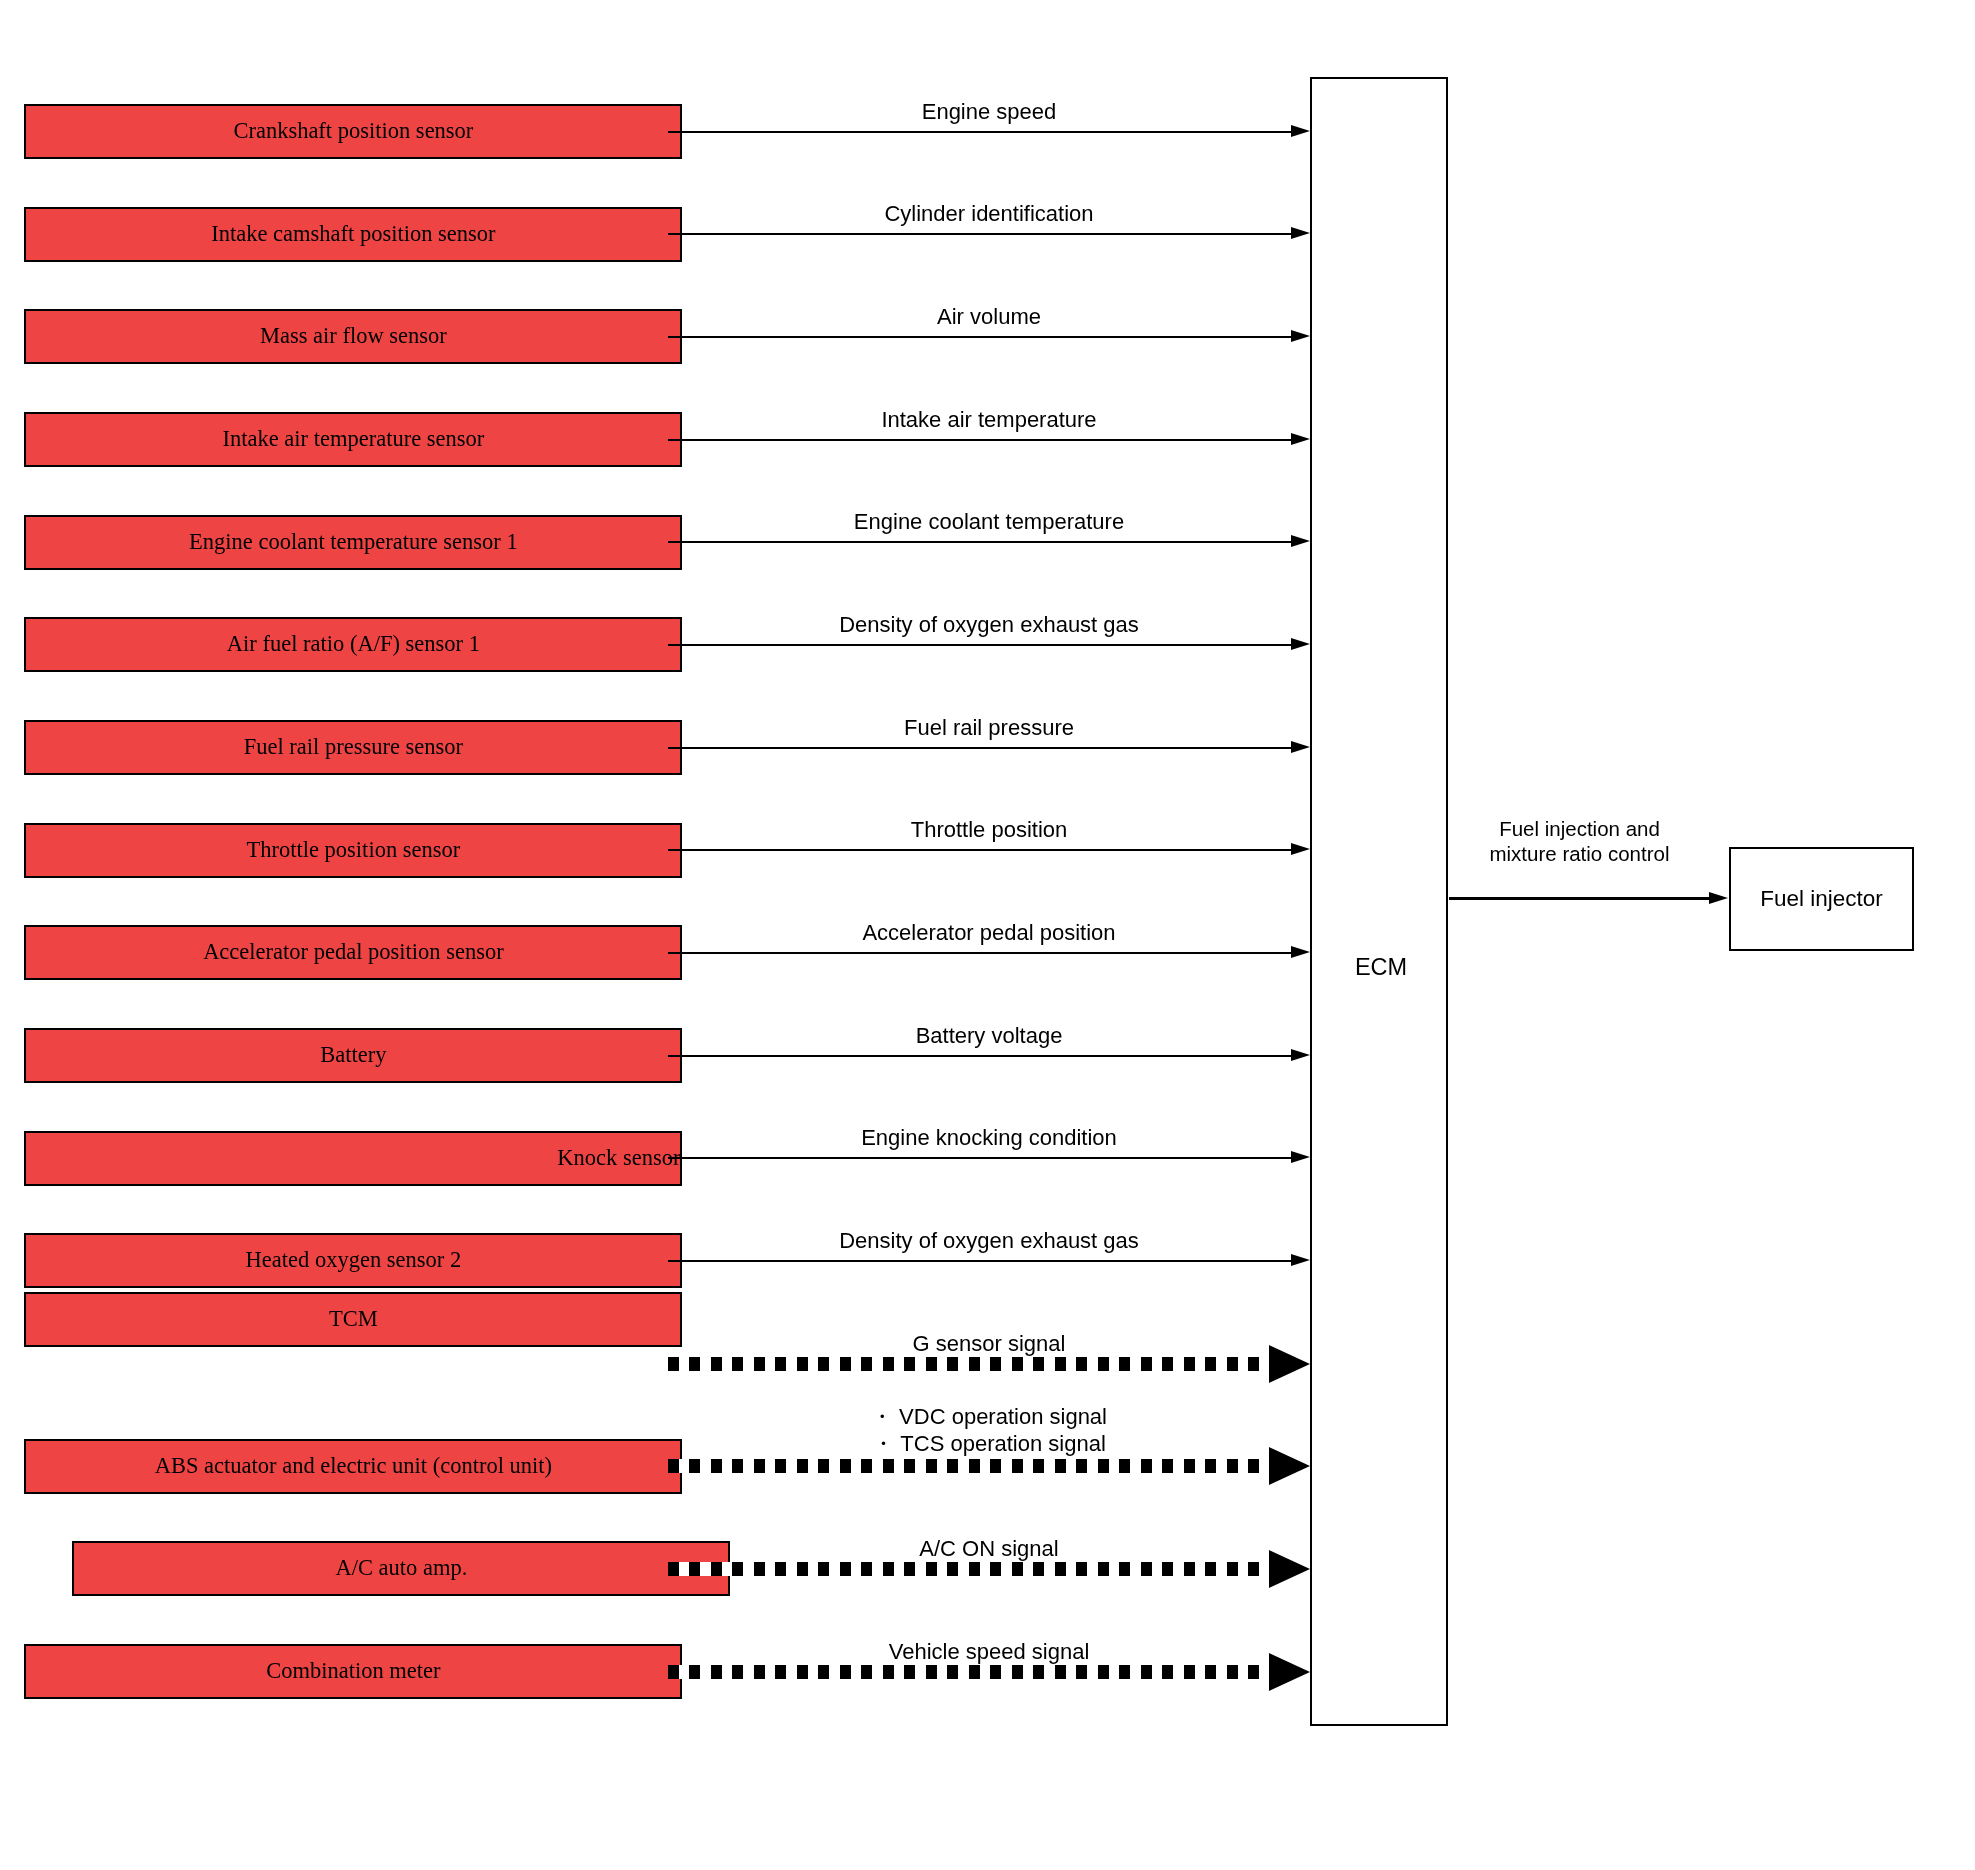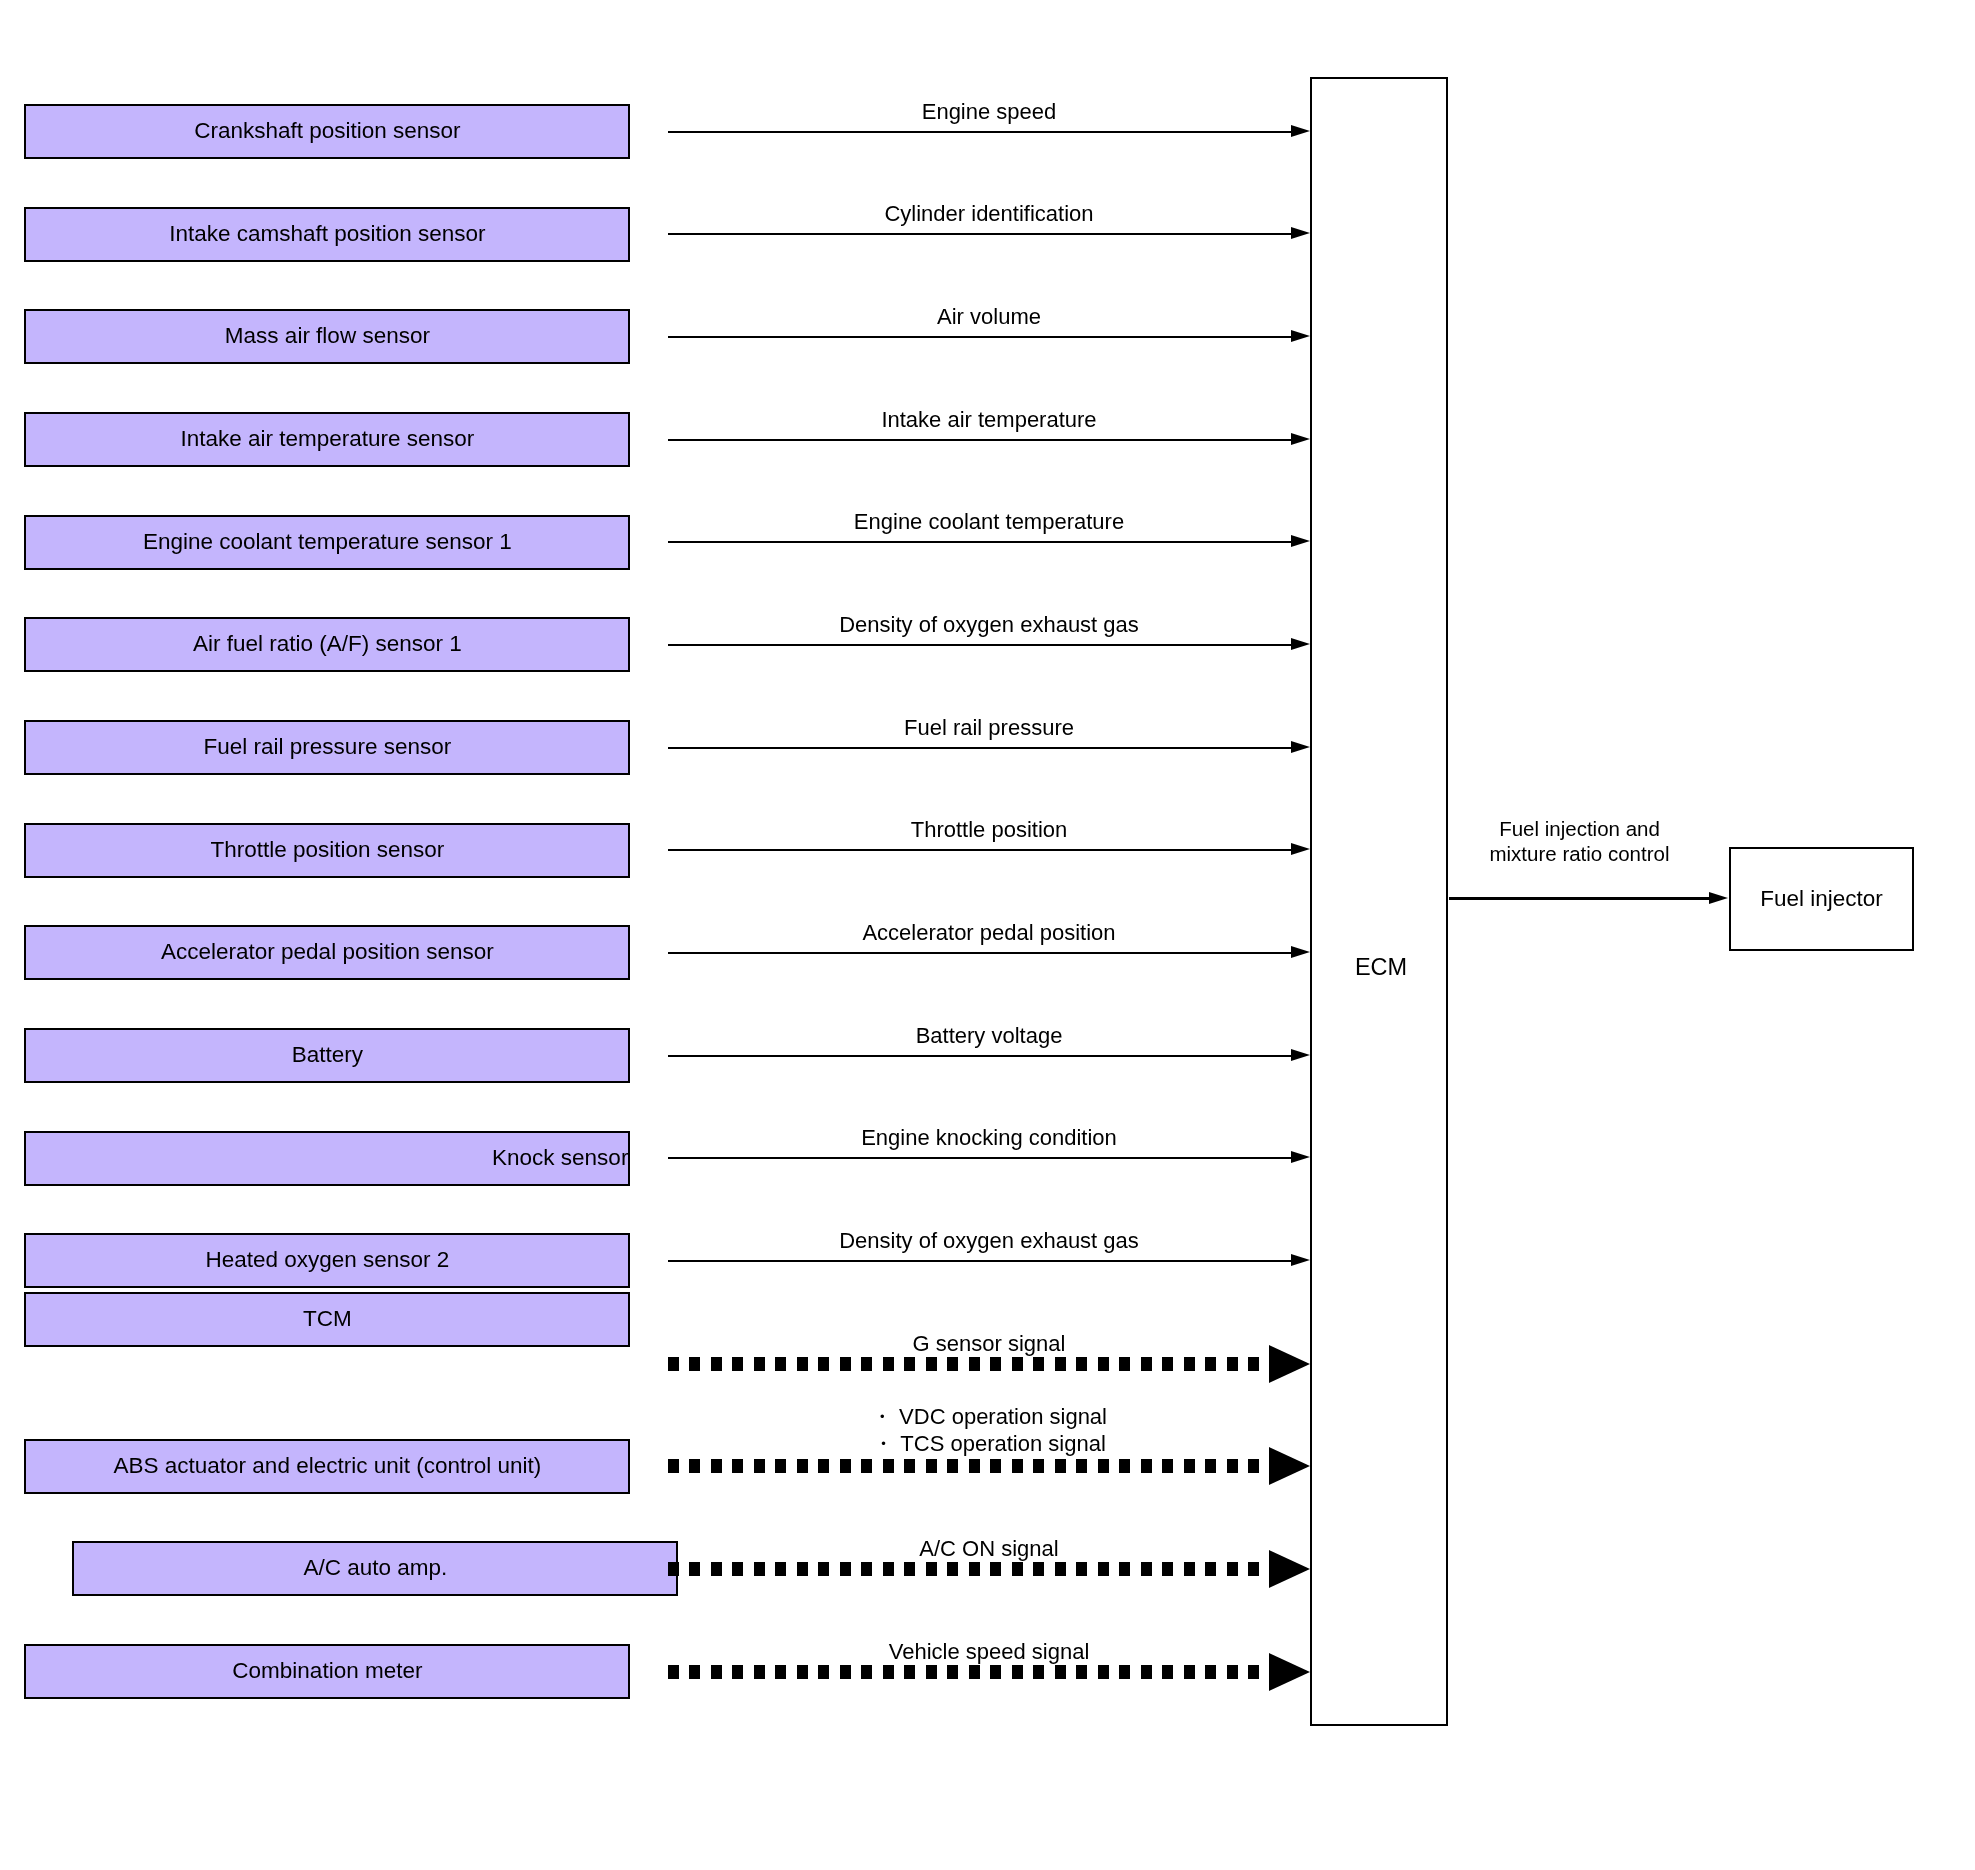--- a/index.html
+++ b/index.html
@@ -13,28 +13,29 @@
     height: 1871px;
     background: #ffffff;
     font-family: "Liberation Sans", sans-serif;
     overflow: hidden;
   }
 
   
   .src-box {
     position: absolute;
     left: 24.4px;
-    width: 606px;
+    width: 658px;
     height: 55px;
     box-sizing: border-box;
     border: 2.9px solid #000000;
-    background: #c4b5fd;
+    background: #ef4444;
     display: flex;
     align-items: center;
     justify-content: center;
+    font-family: Liberation Serif, serif;
   }
   .src-box .blabel {
     font-size: 22.5px;
     color: #000000;
     line-height: 1;
     white-space: nowrap;
   }
 
   #ecm-box {
     position: absolute;

